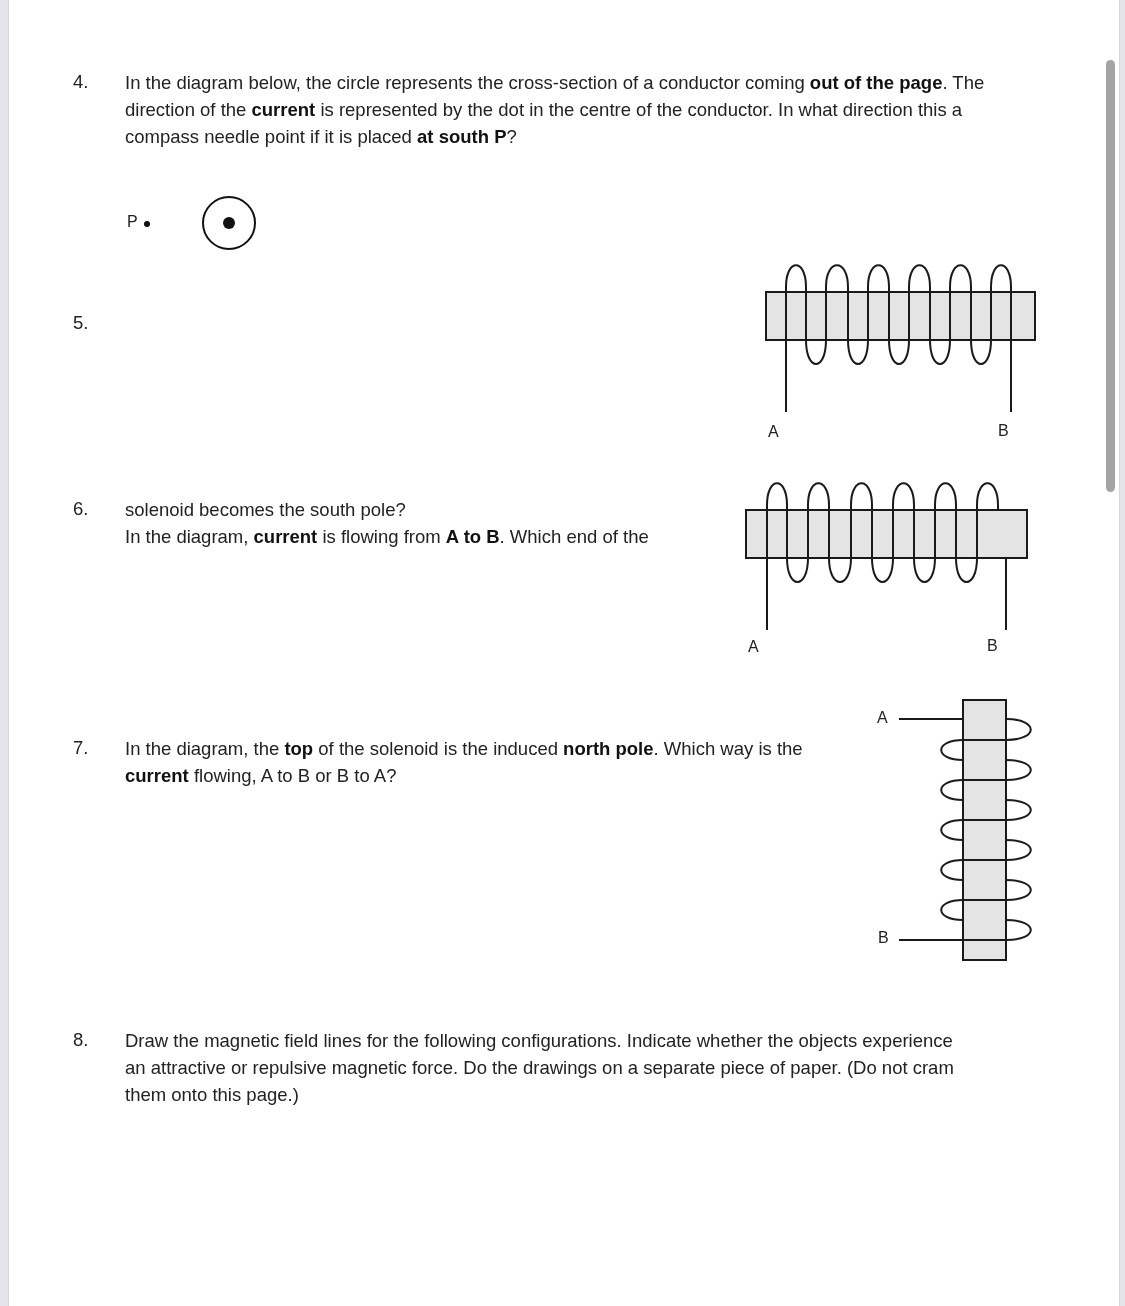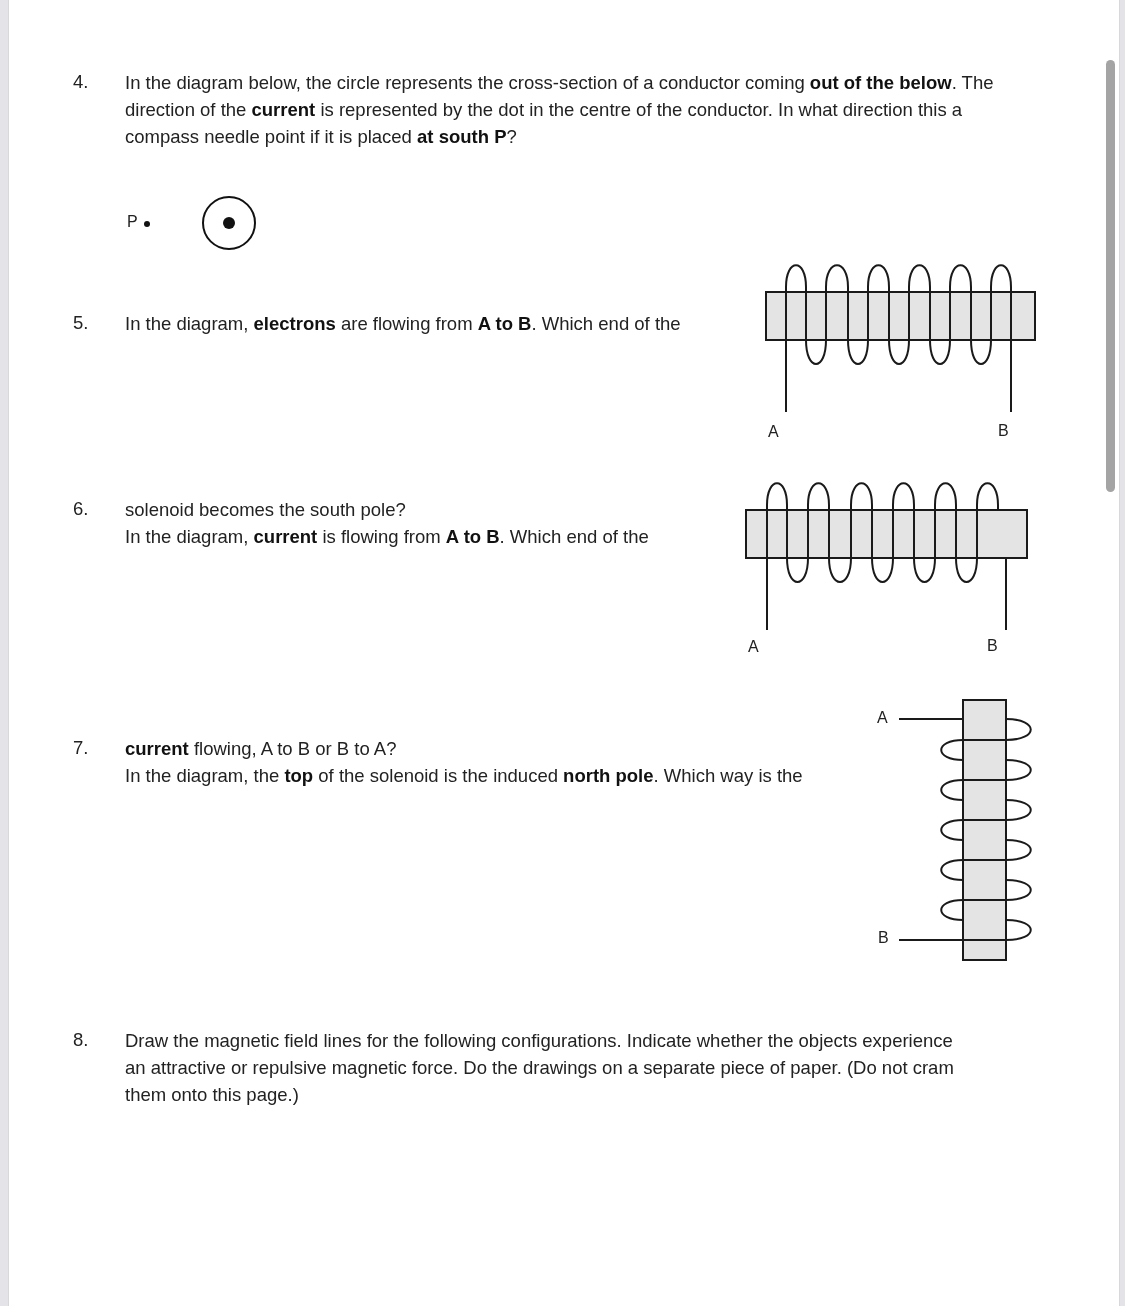--- a/index.html
+++ b/index.html
@@ -14,34 +14,33 @@
   .lbl { position:absolute; font-size:16px; color:#222; }
   svg { position:absolute; overflow:visible; }
 </style>
 </head>
 <body>
 
 <div class="page">
 
   <div class="num" style="top:71px;">4.</div>
   <div class="q" style="left:116px; top:69px;">
-    <div><span>In the diagram below, the circle represents the cross-section of a conductor coming </span><b>out of the below</b><span>.  The</span></div>
+    <div><span>In the diagram below, the circle represents the cross-section of a conductor coming </span><b>out of the page</b><span>.  The</span></div>
     <div><span>direction of the </span><b>current</b><span> is represented by the dot in the centre of the conductor.  In what direction this a</span></div>
     <div><span>compass needle point if it is placed </span><b>at south P</b><span>?</span></div>
   </div>
   <div class="lbl" style="left:118px; top:213px;">P</div>
   <svg style="left:0;top:0;" width="300" height="260">
     <circle cx="138" cy="224" r="3" fill="#111"></circle>
     <circle cx="220" cy="223" r="26" fill="none" stroke="#111" stroke-width="2"></circle>
     <circle cx="220" cy="223" r="6" fill="#111"></circle>
   </svg>
 
   <div class="num" style="top:312px;">5.</div>
   <div class="q" style="left:116px; top:310px;">
-    <div><span>In the diagram, </span><b>electrons</b><span> are flowing from </span><b>A to B</b><span>.  Which end of the</span></div>
   </div>
   <svg style="left:0;top:0;" width="1100" height="460">
     <rect x="757" y="292" width="269" height="48" fill="#e4e4e4" stroke="#1a1a1a" stroke-width="2"></rect>
     <g fill="none" stroke="#1a1a1a" stroke-width="2">
       <path d="M777 412 V292 M777 292 V287 C777 258 797 258 797 287 V340 C797 372 817 372 817 340 V287 C817 258 839 258 839 287 V340 C839 372 859 372 859 340 V287 C859 258 880 258 880 287 V340 C880 372 900 372 900 340 V287 C900 258 921 258 921 287 V340 C921 372 941 372 941 340 V287 C941 258 962 258 962 287 V340 C962 372 982 372 982 340 V287 C982 258 1002 258 1002 287 V412"></path>
     </g>
   </svg>
   <div class="lbl" style="left:759px; top:423px;">A</div>
   <div class="lbl" style="left:989px; top:422px;">B</div>
 
@@ -54,22 +53,22 @@
     <rect x="737" y="510" width="281" height="48" fill="#e4e4e4" stroke="#1a1a1a" stroke-width="2"></rect>
     <g fill="none" stroke="#1a1a1a" stroke-width="2">
       <path d="M758 630 V505 C758 476 778 476 778 505 V558 C778 590 799 590 799 558 V505 C799 476 820 476 820 505 V558 C820 590 842 590 842 558 V505 C842 476 863 476 863 505 V558 C863 590 884 590 884 558 V505 C884 476 905 476 905 505 V558 C905 590 926 590 926 558 V505 C926 476 947 476 947 505 V558 C947 590 968 590 968 558 V505 C968 476 989 476 989 505 V510 M997 558 V630"></path>
     </g>
   </svg>
   <div class="lbl" style="left:739px; top:638px;">A</div>
   <div class="lbl" style="left:978px; top:637px;">B</div>
 
   <div class="num" style="top:737px;">7.</div>
   <div class="q" style="left:116px; top:735px;">
+    <div><span>In the diagram, the </span><b>top</b><span> of the solenoid is the induced </span><b>north pole</b><span>.  Which way is the</span></div>
     <div><b>current</b><span> flowing, A to B or B to A?</span></div>
-    <div><span>In the diagram, the </span><b>top</b><span> of the solenoid is the induced </span><b>north pole</b><span>.  Which way is the</span></div>
   </div>
   <svg style="left:0;top:0;" width="1100" height="980">
     <rect x="954" y="700" width="43" height="260" fill="#e4e4e4" stroke="#1a1a1a" stroke-width="2"></rect>
     <g fill="none" stroke="#1a1a1a" stroke-width="2">
       <path d="M890 719 H954"></path>
       <path d="M997 719 C1030 719 1030 740 997 740"></path>
       <path d="M997 740 H954 C925 740 925 760 954 760"></path>
       <path d="M997 760 C1030 760 1030 780 997 780"></path>
       <path d="M997 780 H954 C925 780 925 800 954 800"></path>
       <path d="M997 800 C1030 800 1030 820 997 820"></path>

